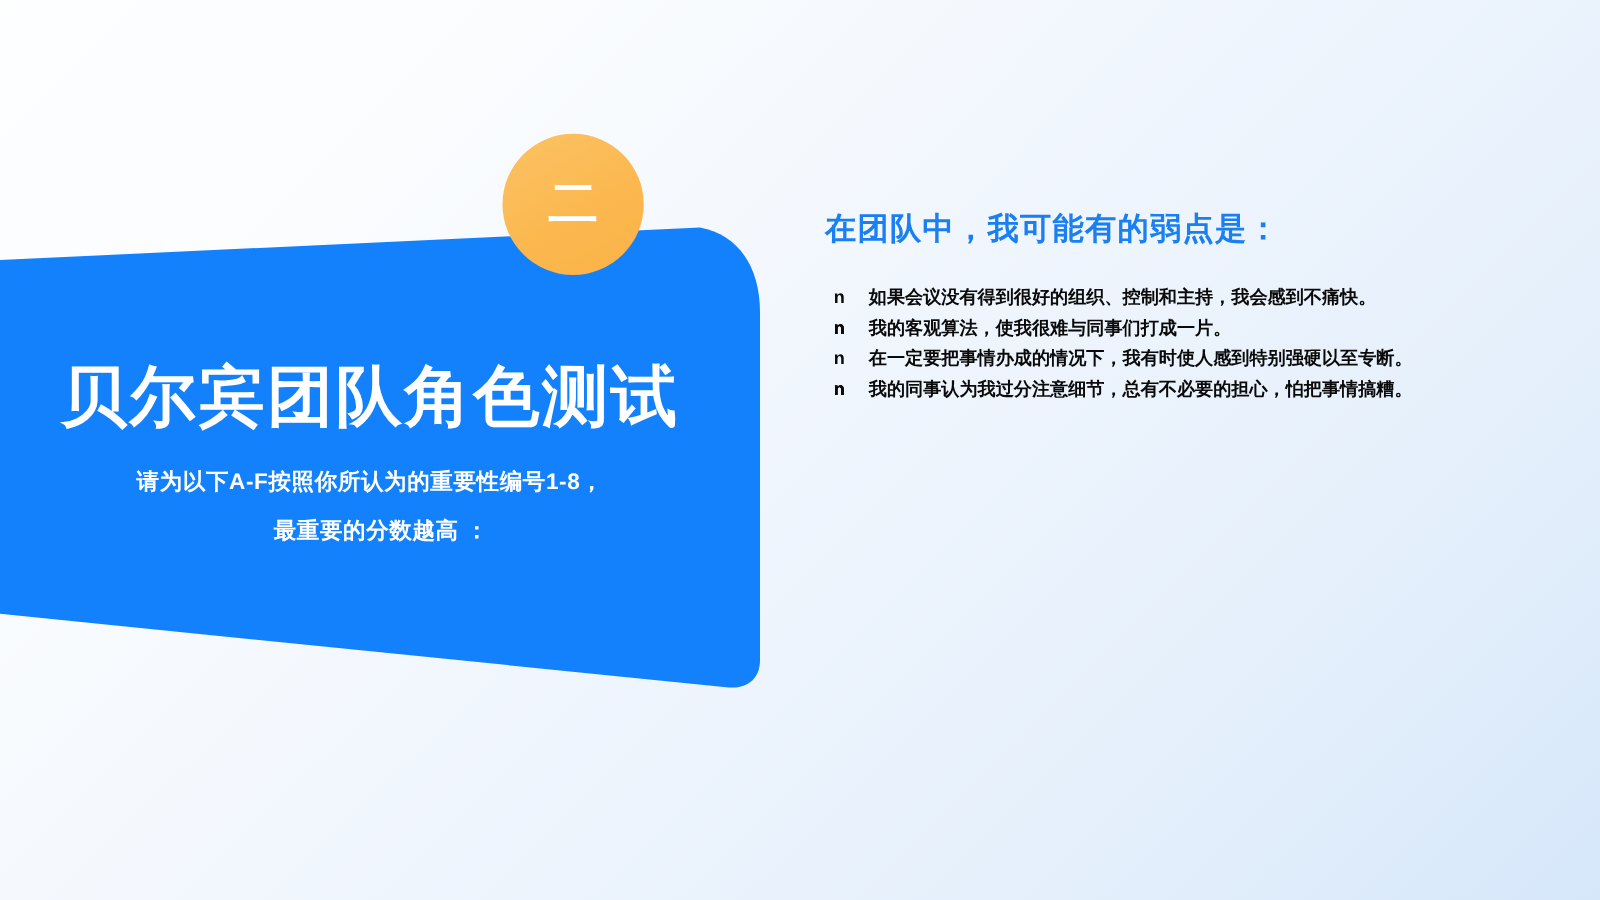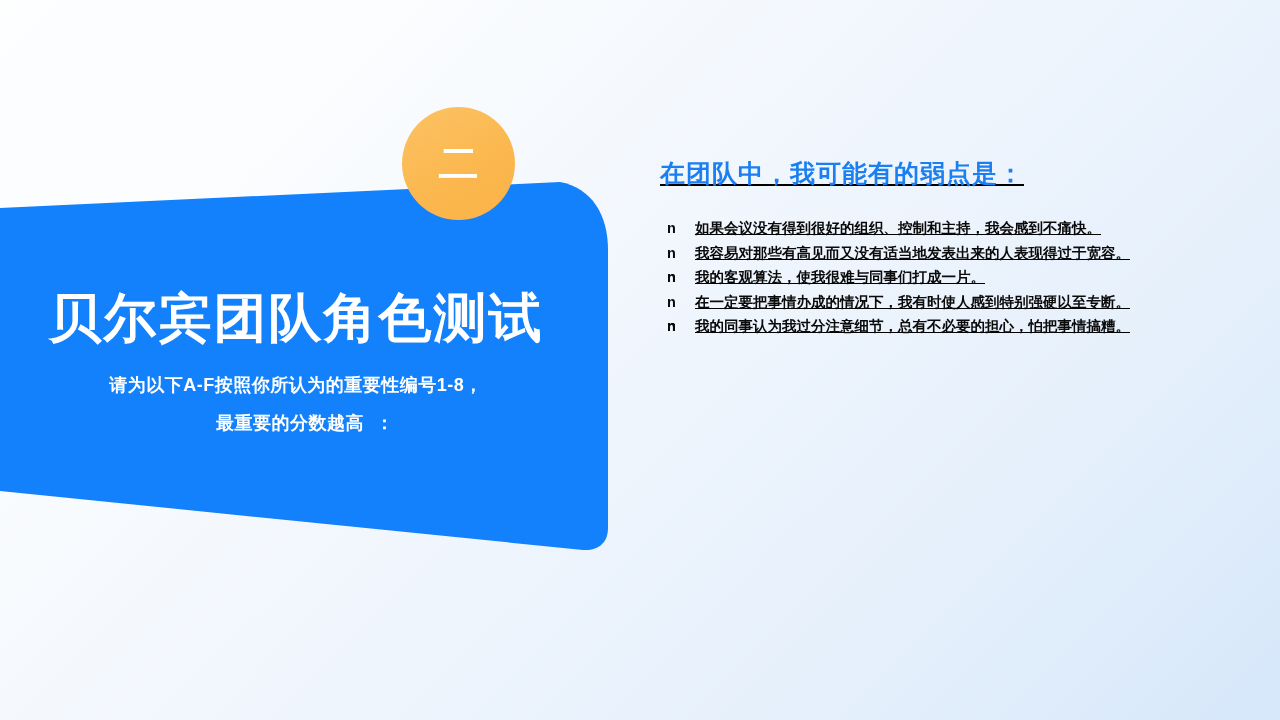--- a/index.html
+++ b/index.html
@@ -57,21 +57,21 @@
   .banner-sub {
     color: #FFFFFF;
     font-size: 18px;
     font-weight: bold;
     letter-spacing: 0.5px;
     line-height: 1.25;
     margin: 17px;
     white-space: nowrap;
   }
   #banner-sub-1 { margin-top: 24px; }
-  #banner-sub-2 { margin-top: 16px; padding-left: 18px; font-family: Liberation Mono, monospace; }
+  #banner-sub-2 { margin-top: 16px; padding-left: 18px; }
 
   
   #badge {
     position: absolute;
     left: 402px;
     top: 107px;
     width: 113px;
     height: 113px;
     border-radius: 50%;
     background: linear-gradient(150deg, #FCC264 0%, #FBB84F 55%, #FAB246 100%);
@@ -87,24 +87,23 @@
     line-height: 1;
     font-family: "DejaVu Sans", sans-serif;
     position: relative;
     top: -1px;
   }
 
   
   #content {
     position: absolute;
     left: 660px;
-    top: 158px;
+    top: 168px;
     width: 580px;
     z-index: 2;
-    text-decoration: underline;
   }
 
   #content-heading {
     color: #1A7FF0;
     font-size: 25px;
     font-weight: bold;
     letter-spacing: 1px;
     line-height: 1.25;
     margin: 0 0 28px 0;
     white-space: nowrap;
@@ -169,21 +168,20 @@
 
   <div id="content">
     <h2 id="content-heading">在团队中，我可能有的弱点是：</h2>
     <ul id="bullet-list">
         <li class="bullet-item">
           <span class="bullet-marker">n</span>
           <span class="bullet-text">如果会议没有得到很好的组织、控制和主持，我会感到不痛快。</span>
         </li>
         <li class="bullet-item">
           <span class="bullet-marker">n</span>
-          <span class="bullet-text">我容易对那些有高见而又没有适当地发表出来的人表现得过于宽容。</span>
         </li>
         <li class="bullet-item">
           <span class="bullet-marker">n</span>
         </li>
         <li class="bullet-item">
           <span class="bullet-marker">n</span>
           <span class="bullet-text">我的客观算法，使我很难与同事们打成一片。</span>
         </li>
         <li class="bullet-item">
           <span class="bullet-marker">n</span>

